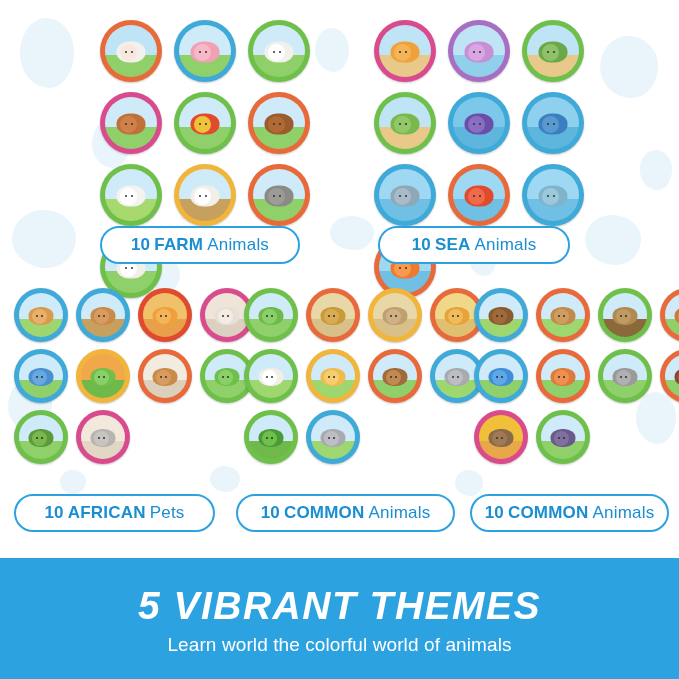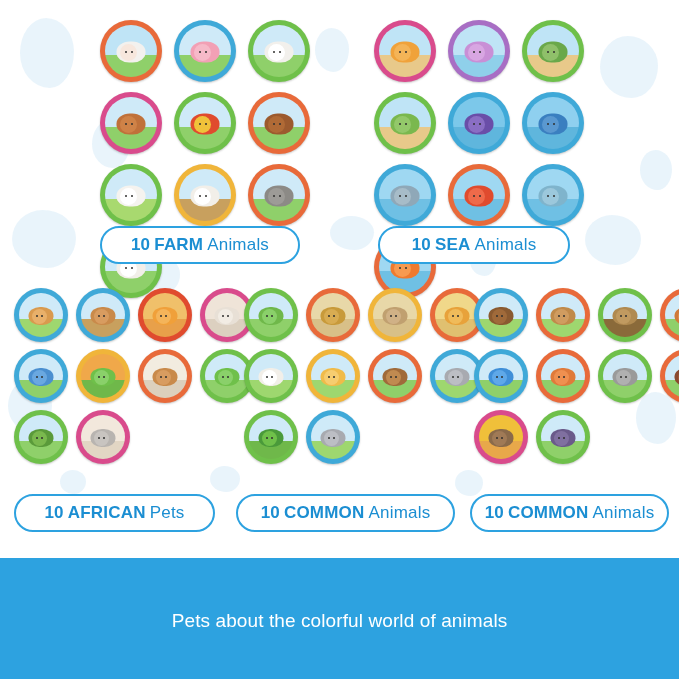--- a/index.html
+++ b/index.html
@@ -762,16 +762,17 @@
       </div>
   </div>
   <div class="label-pill" style="left:470px; top:494px; width:199px; height:38px; font-size:17px;">
     <span class="num">10</span>
     <span class="cat">COMMON</span>
     <span class="kind">Animals</span>
   </div>
 
   <div class="footer-rule"></div>
   <div class="footer">
-    <div class="footer-sub">Pets about the colorful world of animals</div>
+    <div class="footer-title">5 VIBRANT THEMES</div>
+    <div class="footer-sub">Learn world the colorful world of animals</div>
   </div>
 
 </div>
 
 </body></html>

